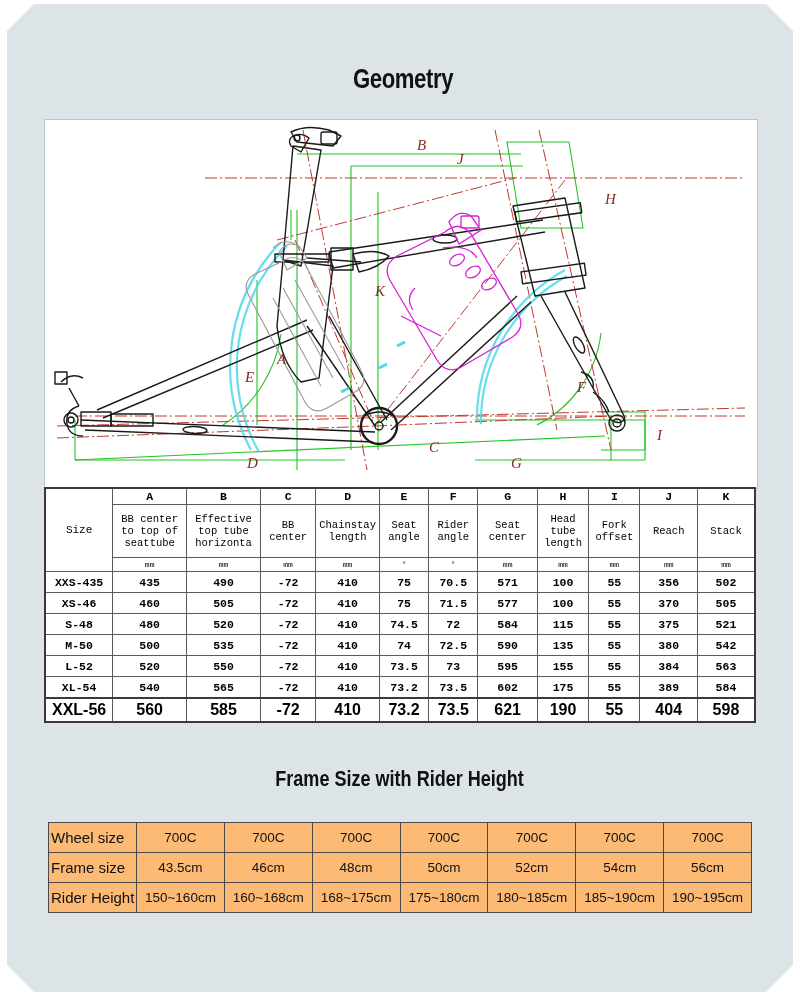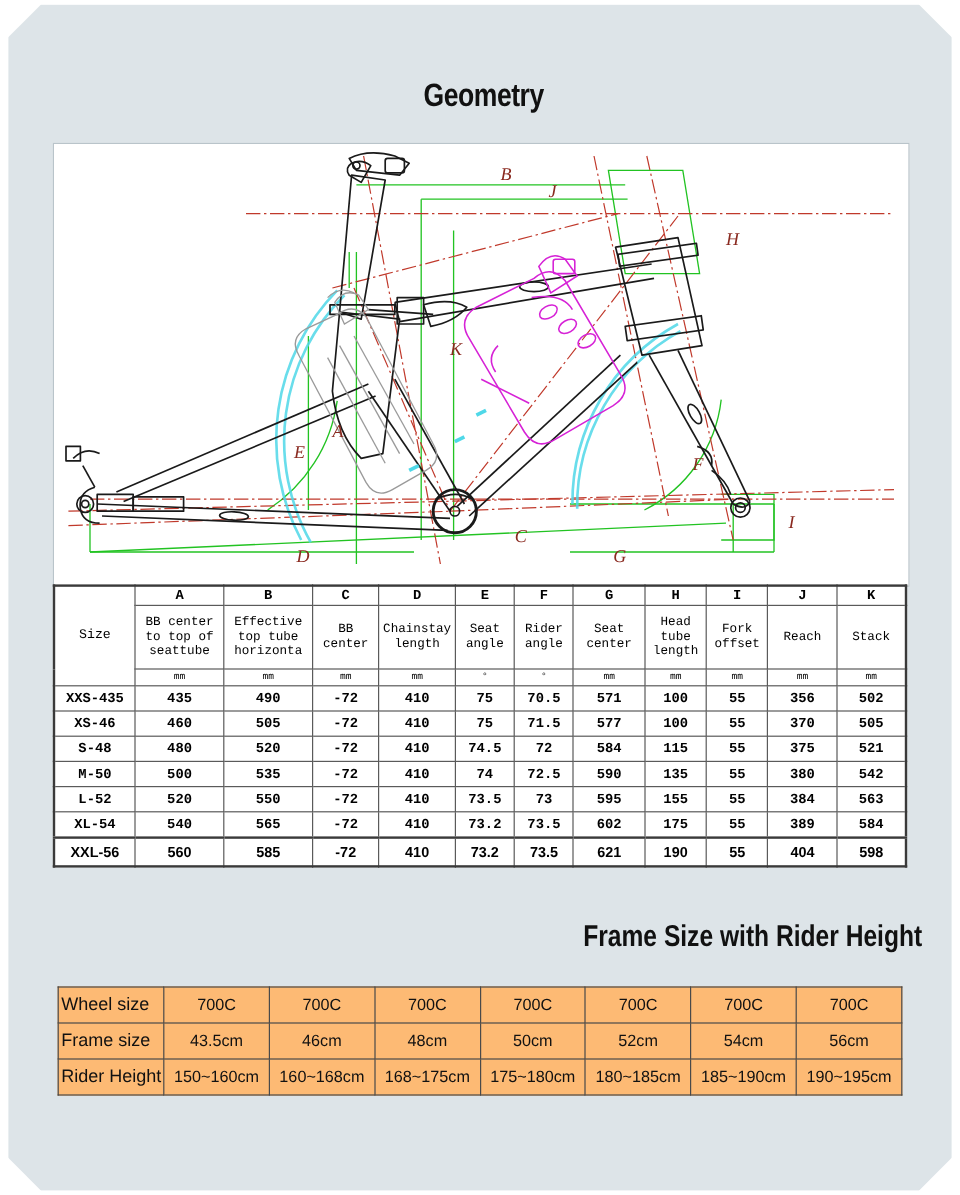--- a/index.html
+++ b/index.html
@@ -43,23 +43,23 @@
     font-family:"Liberation Sans", sans-serif;
     font-weight:bold;font-size:27px;
     color:#111;
     letter-spacing:-0.5px;
     padding-left:22px;
   }
   
   #title span, #subtitle span{display:inline-block;transform:scaleX(.82);transform-origin:center;}
   #subtitle{
     position:absolute;left:0;right:0;top:766px;
-    text-align:right;
+    text-align:center;
     font-family:"Liberation Sans", sans-serif;
-    font-weight:bold;font-size:25px;color:#111;
+    font-weight:bold;font-size:22px;color:#111;
   }
 
   
   #diagram-box{
     position:absolute;left:44px;top:119px;width:712px;height:368px;
     background:#fff;border:1px solid #b9c4ca;
     overflow:hidden;
   }
   #diagram-svg{display:block;width:712px;height:368px;}
 
@@ -77,21 +77,21 @@
     font-family:"Liberation Mono", monospace;
     color:#000;
     padding:0;
   }
   table.geo .letter{font-size:11.5px;font-weight:bold;height:15px;line-height:15px;}
   table.geo .cname{font-size:10.5px;line-height:12px;height:50px;padding:1px 1px;}
   table.geo .unit{font-size:8px;height:13px;line-height:13px;}
   table.geo .sizehdr{font-size:11px;margin-left:23px;}
   table.geo td.val{font-size:11.5px;height:20px;font-weight:bold;}
   table.geo td.size{font-size:11.5px;height:20px;font-weight:bold;}
-  table.geo tr.lastrow td{font-family:"Liberation Sans", sans-serif;font-size:12px;font-weight:bold;border-top:2px solid #3a3a3a;}
+  table.geo tr.lastrow td{font-family:"Liberation Sans", sans-serif;font-size:16px;font-weight:bold;border-top:2px solid #3a3a3a;}
   table.geo tr.lastrow td{height:22px;}
   .outerline{border:2px solid #3a3a3a !important;}
 
   
   #rider-wrap{position:absolute;left:48px;top:822px;width:704px;}
   table.rider{
     border-collapse:collapse;width:704px;table-layout:fixed;background:#fdba74;
   }
   table.rider td{
     border:1px solid #4a4a4a;

